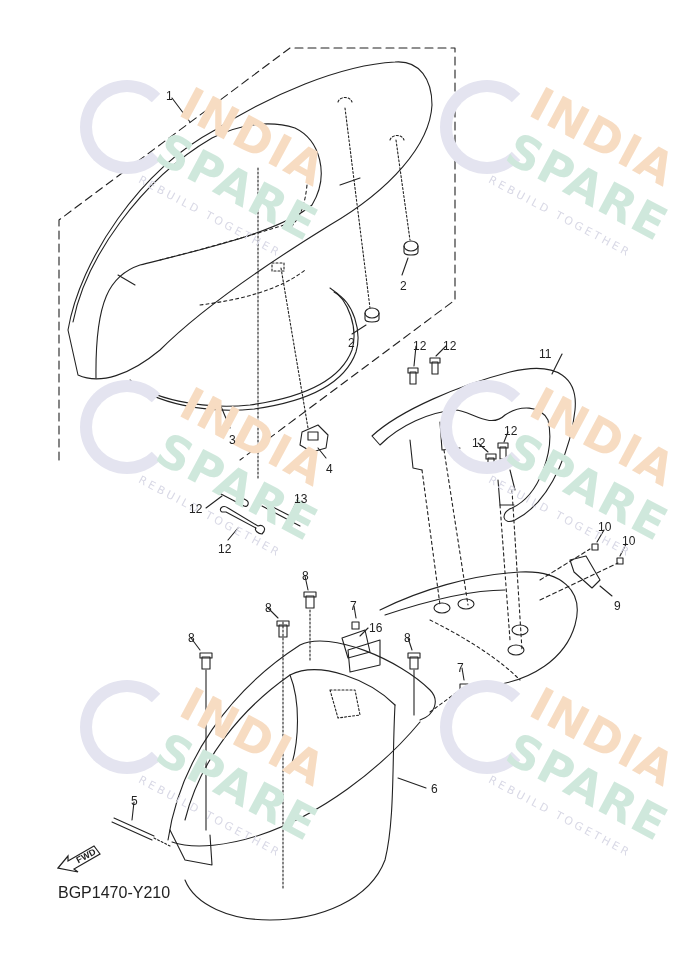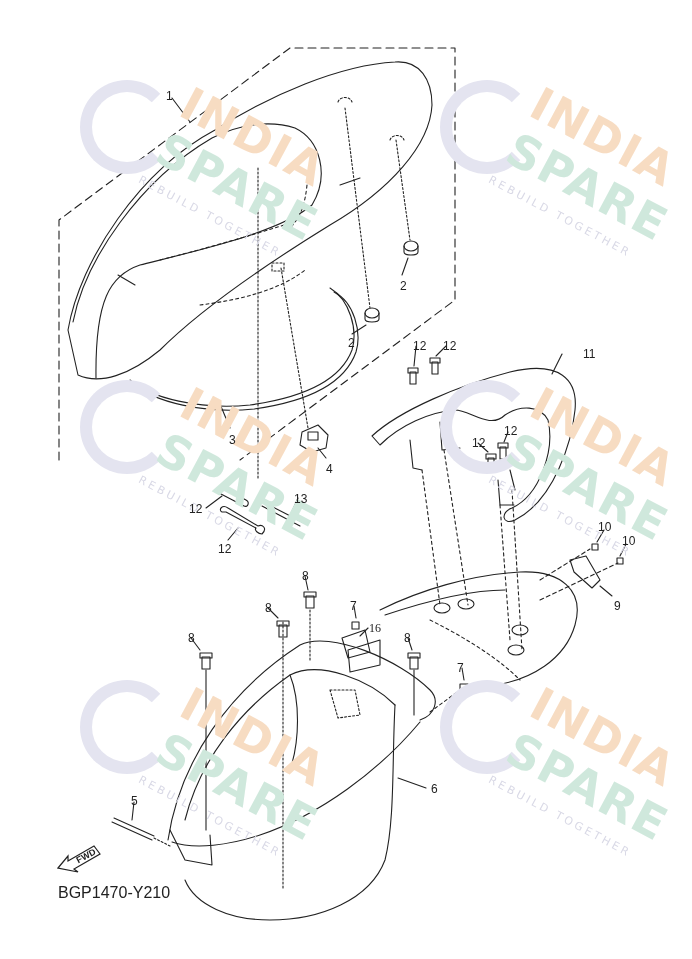--- a/index.html
+++ b/index.html
@@ -216,29 +216,29 @@
     <div class="label" style="left: 431px; top: 783px;">6</div>
     <div class="label" style="left: 350px; top: 600px;">7</div>
     <div class="label" style="left: 457px; top: 662px;">7</div>
     <div class="label" style="left: 302px; top: 570px;">8</div>
     <div class="label" style="left: 265px; top: 602px;">8</div>
     <div class="label" style="left: 188px; top: 632px;">8</div>
     <div class="label" style="left: 404px; top: 632px;">8</div>
     <div class="label" style="left: 614px; top: 600px;">9</div>
     <div class="label" style="left: 598px; top: 521px;">10</div>
     <div class="label" style="left: 622px; top: 535px;">10</div>
-    <div class="label" style="left: 583px; top: 348px; text-align: right;">11</div>
+    <div class="label" style="left: 539px; top: 348px; text-align: right;">11</div>
     <div class="label" style="left: 413px; top: 340px;">12</div>
     <div class="label" style="left: 443px; top: 340px;">12</div>
     <div class="label" style="left: 472px; top: 437px;">12</div>
     <div class="label" style="left: 504px; top: 425px;">12</div>
     <div class="label" style="left: 294px; top: 493px;">13</div>
     <div class="label" style="left: 189px; top: 503px;">12</div>
     <div class="label" style="left: 218px; top: 543px;">12</div>
-    <div class="label" style="left: 369px; top: 622px; font-family: Liberation Serif, serif;">16</div>
+    <div class="label" style="left: 369px; top: 622px;">16</div>
   </div>
 
 <div class="fwd">
   <svg width="48" height="32" viewBox="0 0 48 32">
     <path d="M2,26 L12,14 L12,19 L38,4 L44,12 L18,27 L22,30 Z" fill="#fff" stroke="#222" stroke-width="1.2"></path>
     <text x="20" y="20" font-size="9" font-weight="bold" font-family="Liberation Sans, sans-serif" transform="rotate(-28 24 16)" fill="#222">FWD</text>
   </svg>
 </div>
 
 <div class="code">BGP1470-Y210</div>

